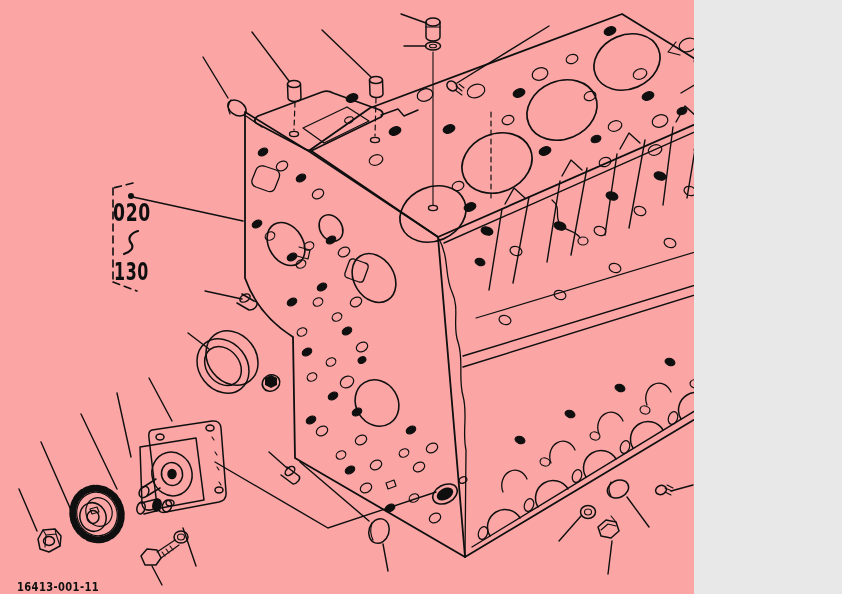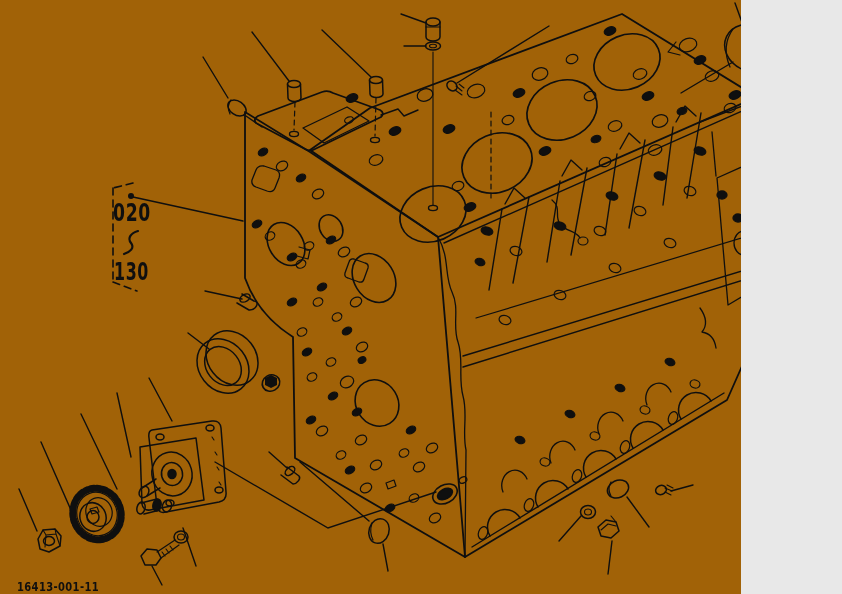--- a/index.html
+++ b/index.html
@@ -1,17 +1,17 @@
 <!DOCTYPE html>
 <html><head>
 <meta charset="utf-8">
 <style>
   html,body{margin:0;padding:0;background:#e8e8e8;}
-  .canvas{position:relative;width:694px;height:594px;background:#a16207;overflow:hidden;
-          font-family:"DejaVu Sans",sans-serif;padding-left:47px;}
+  .canvas{position:relative;width:694px;height:594px;background:#fca5a5;overflow:hidden;
+          font-family:"DejaVu Sans",sans-serif;}
   svg{position:absolute;left:0;top:0;}
   text{fill:#0f0f0f;font-family:"DejaVu Sans",sans-serif;font-weight:bold;}
   .ref-num{font-size:25px;letter-spacing:1px;}
   .fig-code{font-size:13px;letter-spacing:0.5px;}
 </style>
 </head>
 <body>
 
 <div class="canvas">
 <svg width="842" height="594" viewBox="0 0 842 594">

